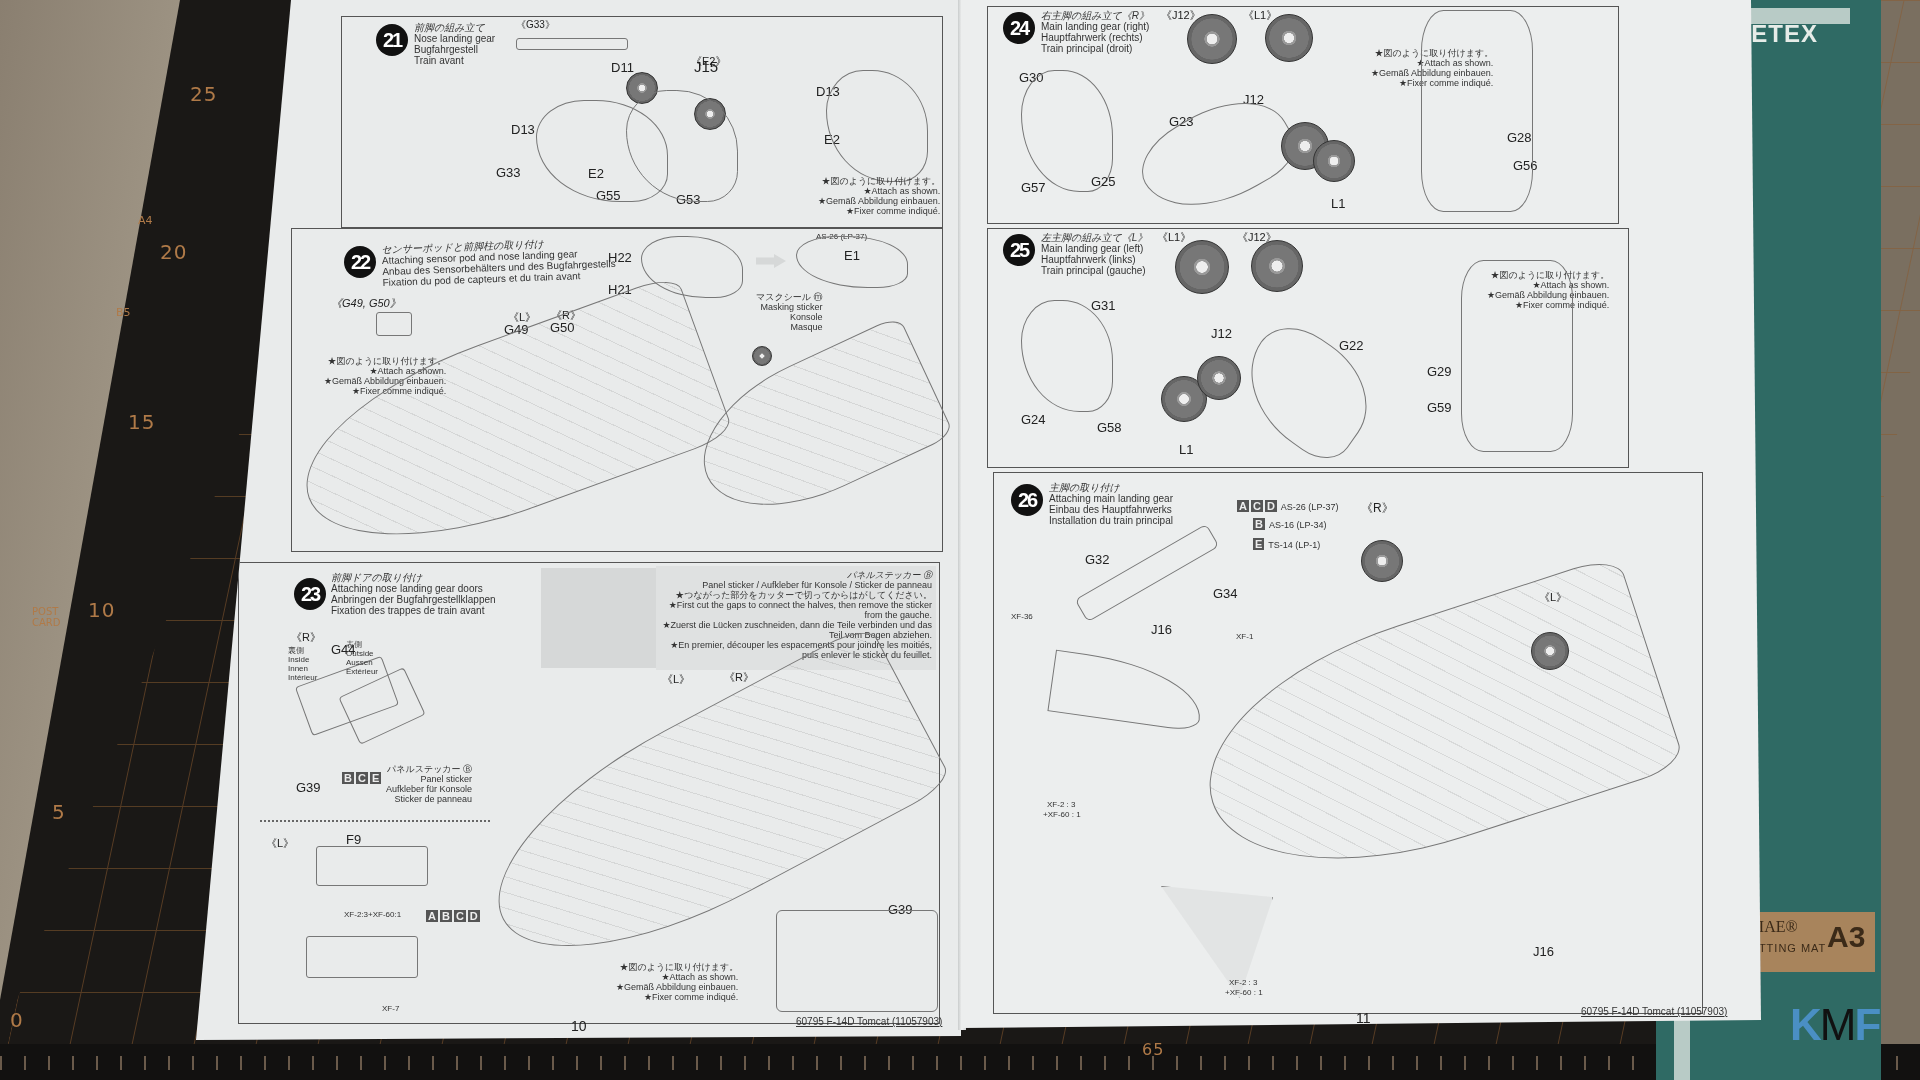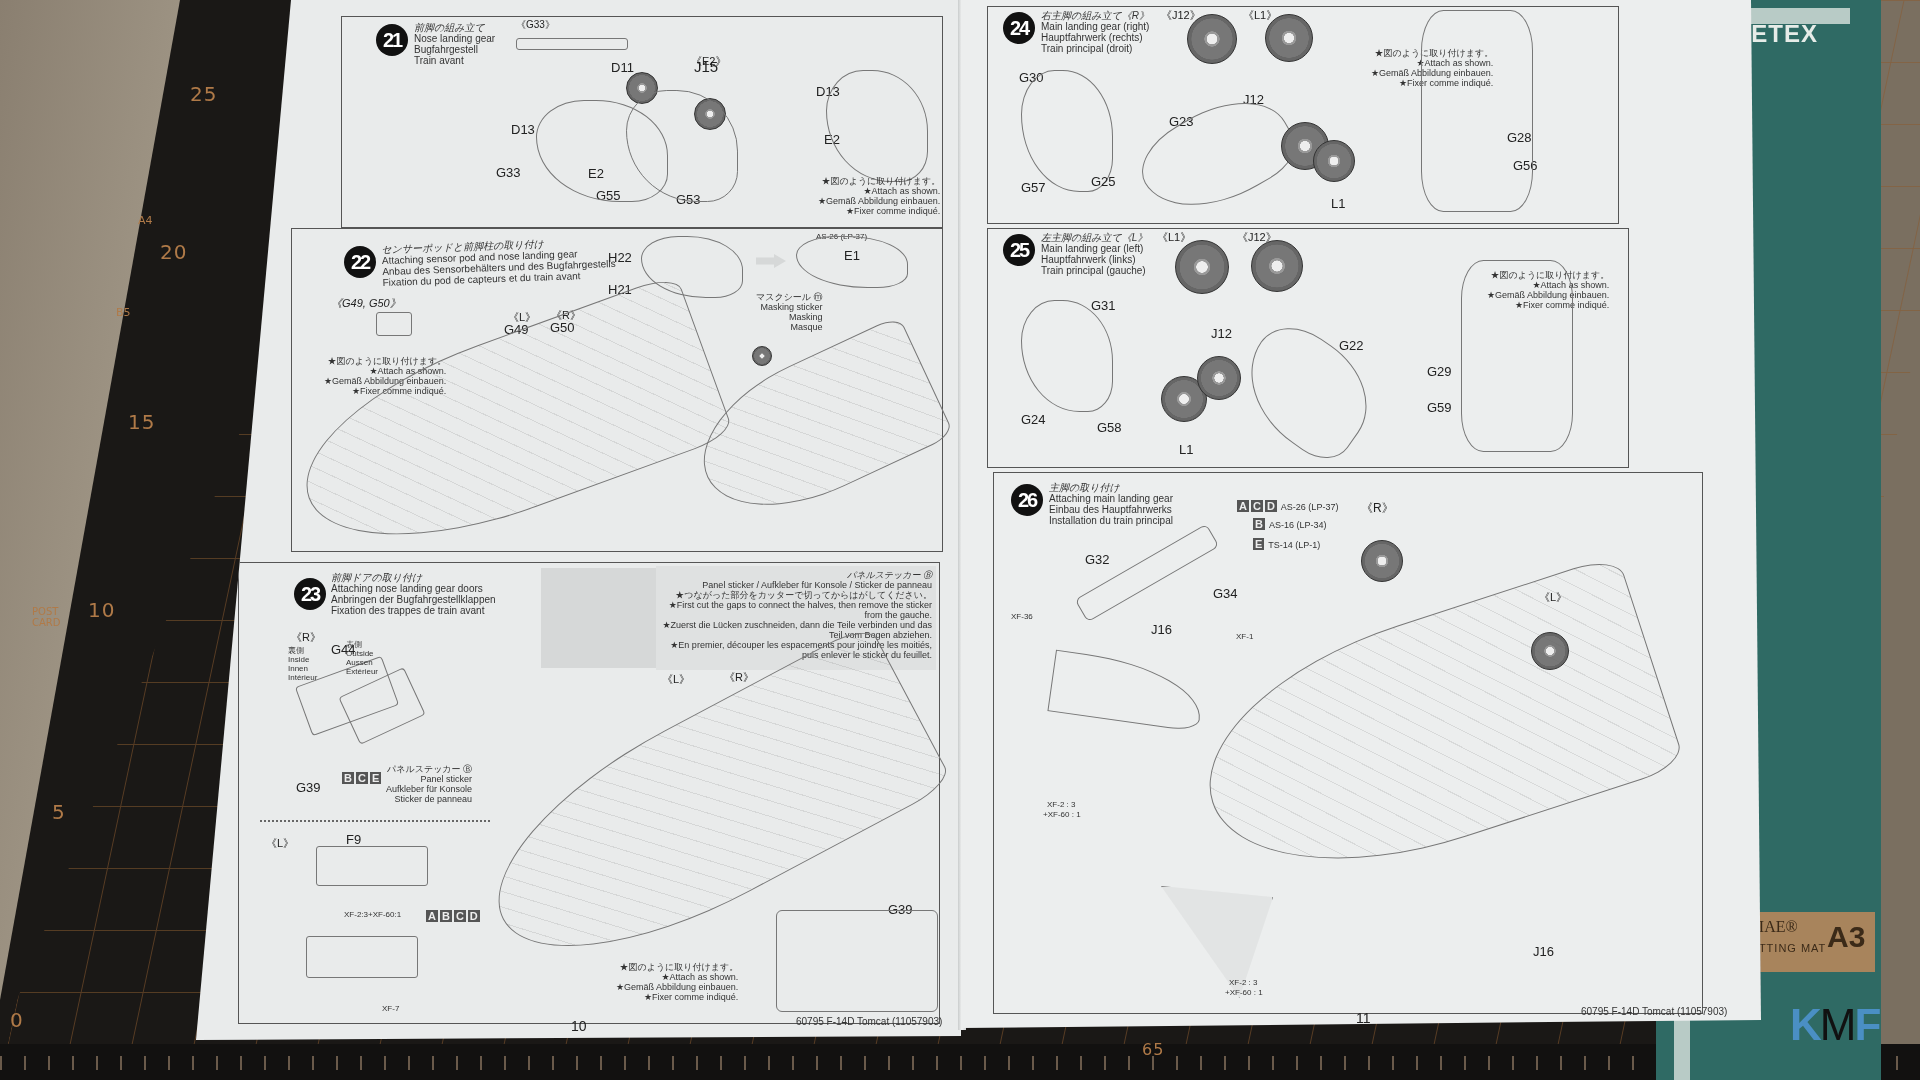--- a/index.html
+++ b/index.html
@@ -33,21 +33,21 @@
   .step-num{position:absolute;width:32px;height:32px;border-radius:50%;background:#111;color:#fff;font-weight:bold;font-size:20px;text-align:center;line-height:32px;letter-spacing:-2px;}
   .step-title{position:absolute;font-size:10px;line-height:11px;color:#333;}
   .step-title .jp{font-style:italic;}
   .lbl{position:absolute;font-size:13px;color:#222;}
   .sm{position:absolute;font-size:8px;color:#333;line-height:9px;}
   .note{position:absolute;font-size:9px;color:#333;line-height:10px;text-align:right;}
   .box-letters span{display:inline-block;background:#555;color:#eee;font-weight:bold;font-size:11px;padding:0 2px;margin-right:2px;}
   .wheel{position:absolute;border-radius:50%;background:radial-gradient(circle,#eee 0 15%,#999 16% 22%,#777 23% 60%,#666 61% 100%);border:1px solid #333;}
   .sketch{position:absolute;border:1px solid #777;border-radius:40% 60% 30% 70%;}
   .fuselage{position:absolute;border:1px solid #777;border-radius:50% 10% 10% 50%;background:repeating-linear-gradient(45deg,transparent 0 14px,rgba(100,100,100,.15) 14px 15px);}
-  .footer{position:absolute;font-size:10px;color:#333;}
+  .footer{position:absolute;font-size:10px;color:#333;text-decoration:underline;}
   .pagenum{position:absolute;font-size:14px;color:#222;}
   .gray-box{position:absolute;background:#d6d8d8;}
 </style>
 </head>
 <body>
 
 <div class="wood"></div>
 <div class="mat"></div>
 <div class="mat-grid"></div>
 <span class="mat-num" style="left:190px;top:82px">25</span>
@@ -124,21 +124,21 @@
   <span class="lbl" style="left:412px;top:250px">H22</span>
   <span class="lbl" style="left:412px;top:282px">H21</span>
   <div class="sketch" style="left:445px;top:236px;width:100px;height:60px"></div>
   <div class="gray-box" style="left:560px;top:254px;width:30px;height:14px;clip-path:polygon(0 25%,60% 25%,60% 0,100% 50%,60% 100%,60% 75%,0 75%)"></div>
   <span class="sm" style="left:620px;top:232px">AS-26 (LP-37)</span>
   <span class="lbl" style="left:648px;top:248px">E1</span>
   <div class="sketch" style="left:600px;top:236px;width:110px;height:50px"></div>
   <div class="note" style="left:560px;top:292px">
     <div>マスクシール ⓜ</div>
     <div>Masking sticker</div>
-    <div>Masking</div>
+    <div>Konsole</div>
     <div>Masque</div>
   </div>
   <span class="lbl" style="left:135px;top:296px;font-size:11px;font-style:italic">《G49, G50》</span>
   <div class="sketch" style="left:180px;top:312px;width:34px;height:22px;border-radius:3px"></div>
   <div class="note" style="left:128px;top:356px">
     <div>★図のように取り付けます。</div>
     <div>★Attach as shown.</div>
     <div>★Gemäß Abbildung einbauen.</div>
     <div>★Fixer comme indiqué.</div>
   </div>

